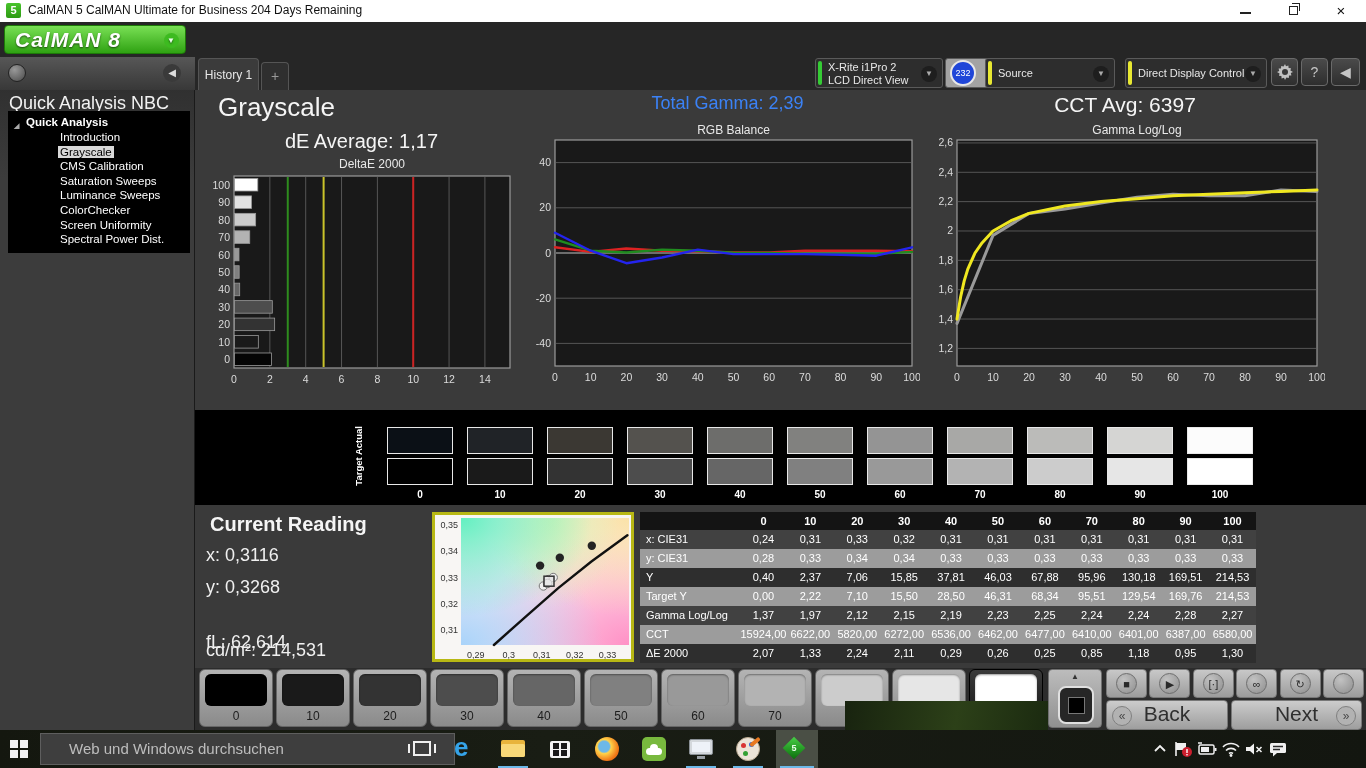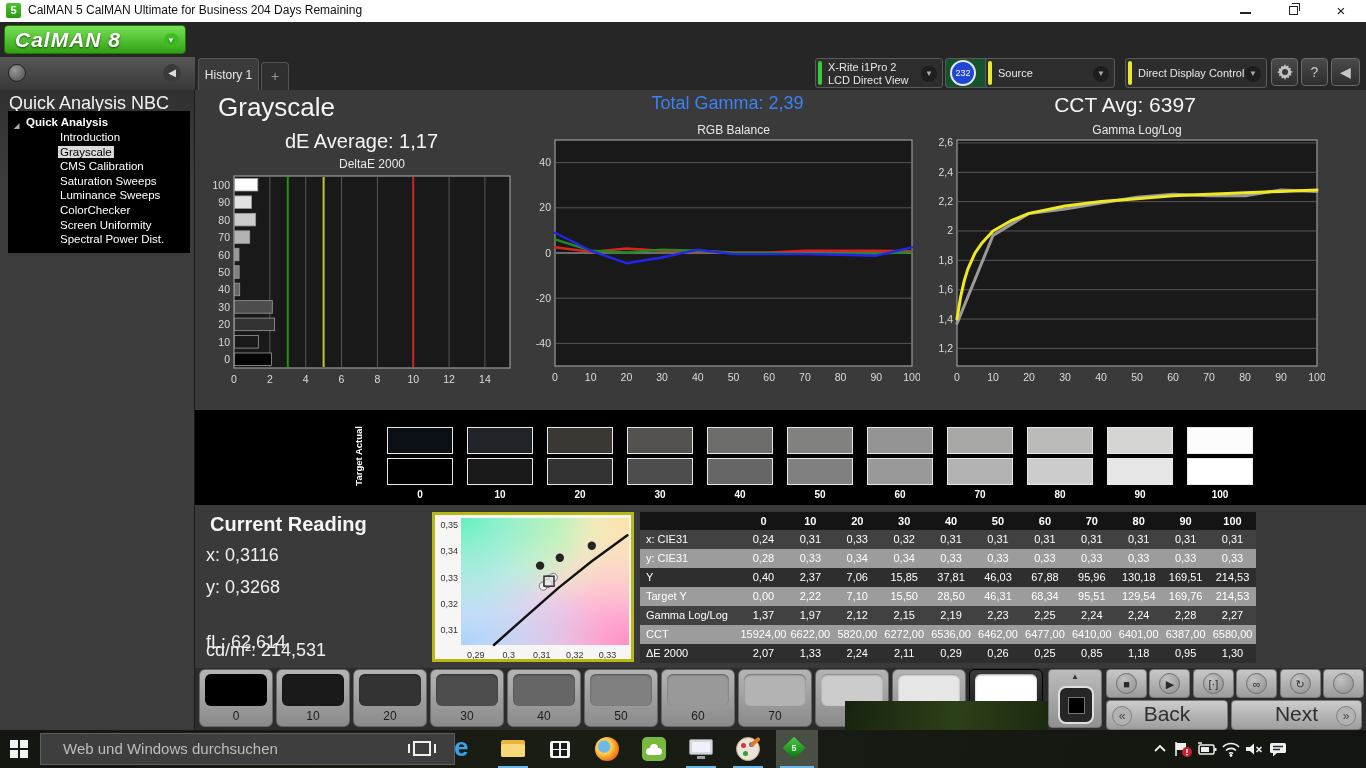--- a/index.html
+++ b/index.html
@@ -23,21 +23,21 @@
 
   .tab { position:absolute; top:58px; background:#3b3b3b; border:1px solid #555; border-bottom:none; border-radius:4px 4px 0 0; color:#e8e8e8; font-size:12px; text-align:center; }
   .tab-add { background:#2f2f2f; color:#999; }
 
   .dd { position:absolute; top:58px; height:30px; background:#2d2d2d; border:1px solid #5a5a5a; border-radius:3px; color:#e8e8e8; }
   .dd .stripe { position:absolute; left:2px; top:2px; bottom:2px; width:4px; border-radius:2px; }
   .dd .dd-text { position:absolute; left:12px; top:2px; font-size:11px; line-height:13px; }
   .dd .dd-text.single { top:8px; }
   .dd .dd-arrow { position:absolute; right:5px; top:7px; width:16px; height:16px; border-radius:50%; background:#1e1e1e; color:#aaa; font-size:8px; text-align:center; line-height:16px; }
   .toolbtn { position:absolute; top:58px; width:27px; height:28px; background:linear-gradient(#4a4a4a,#2e2e2e); border:1px solid #6a6a6a; border-radius:4px; color:#c6c6c6; text-align:center; line-height:26px; font-size:14px; }
-  .badge-panel { position:absolute; left:945px; top:58px; width:48px; height:30px; background:#14532d; border:1px solid #5a5a5a; border-radius:3px; }
+  .badge-panel { position:absolute; left:945px; top:58px; width:48px; height:30px; background:#a3a3a3; border:1px solid #5a5a5a; border-radius:3px; }
   .badge-circle { position:absolute; left:4px; top:1px; width:26px; height:26px; border-radius:50%; background:#2046d8; border:2px solid #e8e8e8; color:#fff; font-size:9px; text-align:center; line-height:22px; }
 
   
   .sidebar { position:absolute; left:0; top:57px; width:195px; height:673px; background:linear-gradient(#2c2c2c,#3c3c3c 18%,#3c3c3c); border-right:1px solid #1a1a1a; }
   .sb-header { position:absolute; left:0; top:0; width:195px; height:33px; background:linear-gradient(#575757,#383838); }
   .sb-circle { position:absolute; left:8px; top:7px; width:18px; height:18px; border-radius:50%; background:radial-gradient(circle at 35% 30%,#999,#4a4a4a); border:1px solid #222; }
   .sb-collapse { position:absolute; right:14px; top:7px; width:18px; height:18px; border-radius:50%; background:#3a3a3a; color:#ddd; font-size:10px; line-height:18px; text-align:center; }
   .sb-title { position:absolute; left:9px; top:36px; color:#f2f2f2; font-size:18px; }
   .tree { position:absolute; left:8px; top:54px; width:182px; height:142px; background:#000; padding-top:4px; }
   .tree-root { color:#fff; font-size:11.5px; font-weight:bold; padding-left:18px; height:15px; line-height:15px; position:relative; }
@@ -114,21 +114,21 @@
   .tr-glyph { font-size:11px; line-height:19px; color:#2a2a2a; }
 
   .navbtn { position:absolute; top:700px; height:30px; border-radius:4px; background:linear-gradient(#cccccc,#9e9e9e); border:1px solid #787878; color:#2f2f2f; }
   .navbtn .nv-text { position:absolute; top:1px; width:100%; text-align:center; font-size:21px; }
   .nv-circ { position:absolute; top:5px; width:20px; height:20px; border-radius:50%; background:#b2b2b2; border:1px solid #808080; font-size:12px; line-height:18px; text-align:center; color:#4a4a4a; }
 
   
   .taskbar { position:absolute; left:0; top:730px; width:1366px; height:38px; background:linear-gradient(100deg,#14170f,#191d14 40%,#131610); }
   .tb-start { position:absolute; left:10px; top:10px; width:18px; height:18px; }
   .tb-start i { position:absolute; width:8px; height:8px; background:#f2f2f2; }
-  .tb-search { position:absolute; left:40px; top:3px; width:415px; height:32px; background:#3e3e3e; border:1px solid #5e5e5e; color:#bdbdbd; font-size:15px; line-height:30px; padding-left:22px; }
+  .tb-search { position:absolute; left:40px; top:3px; width:415px; height:32px; background:#3e3e3e; border:1px solid #5e5e5e; color:#bdbdbd; font-size:15px; line-height:30px; padding-left:28px; }
   .tb-slot { position:absolute; top:0; width:38px; height:38px; }
   .tb-slot.active { background:#4a4f45; }
   .tb-underline { position:absolute; left:4px; bottom:0; width:30px; height:2px; background:#6cb8e8; }
   .tv-rect { position:absolute; left:10px; top:11px; width:18px; height:15px; border:2px solid #f0f0f0; }
   .tv-bar { position:absolute; top:14px; width:2px; height:9px; background:#f0f0f0; }
   .edge-e { position:absolute; left:7px; top:2px; font-size:26px; font-weight:bold; color:#35a3e8; }
   .folder-back { position:absolute; left:7px; top:10px; width:24px; height:17px; background:#e8b43c; border-radius:2px; }
   .folder-front { position:absolute; left:7px; top:14px; width:24px; height:13px; background:#f8d878; border-radius:2px; }
   .store-bag { position:absolute; left:9px; top:11px; width:20px; height:17px; background:#f4f4f4; border-radius:2px; }
   .store-bag i { position:absolute; width:6px; height:6px; background:#1a1a1a; }

